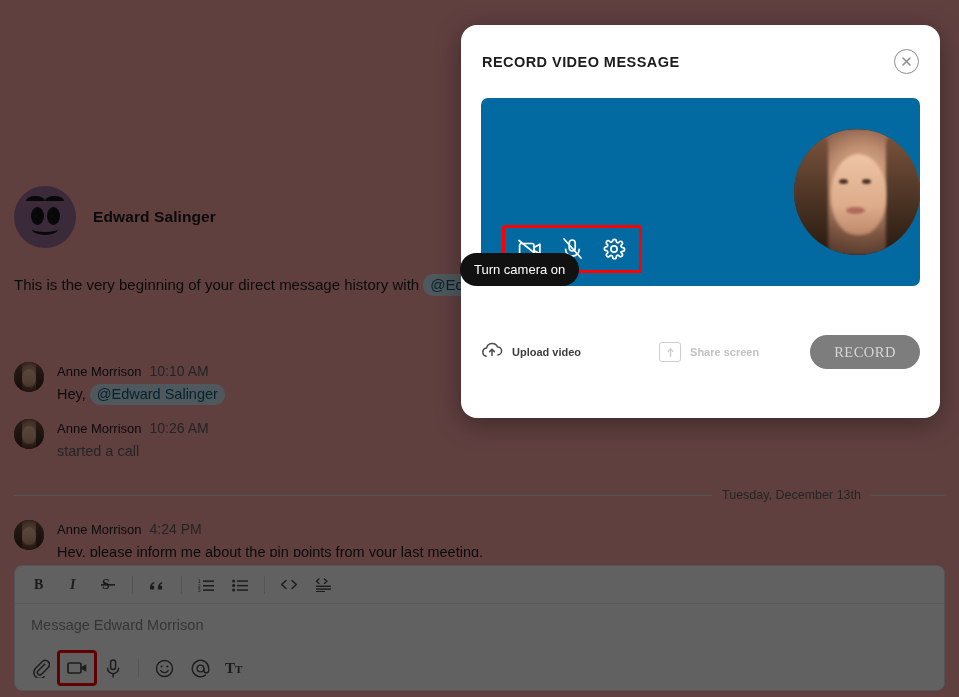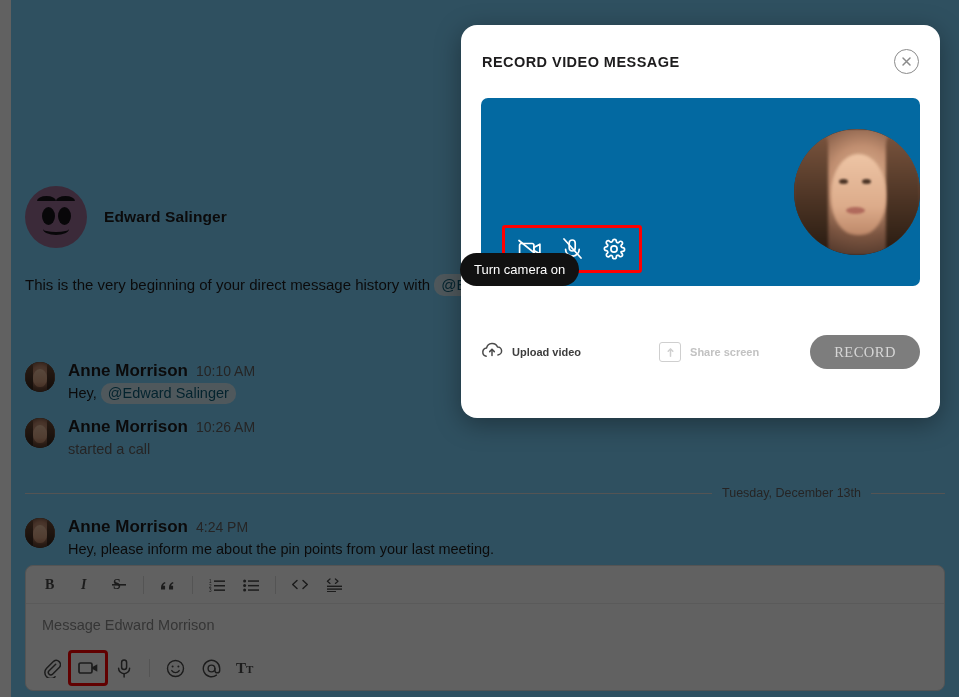--- a/index.html
+++ b/index.html
@@ -16,24 +16,23 @@
     position: relative;
     width: 959px;
     height: 697px;
     background: #ffffff;
   }
 
   
   .chat-app {
     position: absolute;
     inset: 0;
-    background: #7dd3fc;
+    background: #fca5a5;
     display: flex;
     flex-direction: column;
-    margin-left: 11px;
   }
 
   .messages-scroll {
     position: absolute;
     left: 0; right: 0; top: 0;
     bottom: 140px;
     overflow: hidden;
   }
 
   .dm-intro {
@@ -145,22 +144,22 @@
 
   .msg-body { min-width: 0; }
 
   .msg-meta {
     display: flex;
     align-items: baseline;
     gap: 8px;
     line-height: 18px;
   }
   .msg-author {
-    font-size: 17px;
-    font-weight: 700;
+    font-size: 13px;
+    font-weight: 400;
     color: #1d1c1d;
   }
   .msg-time {
     font-size: 14px;
     color: #616061;
   }
   .msg-text {
     font-size: 14.5px;
     color: #1d1c1d;
     line-height: 21px;

